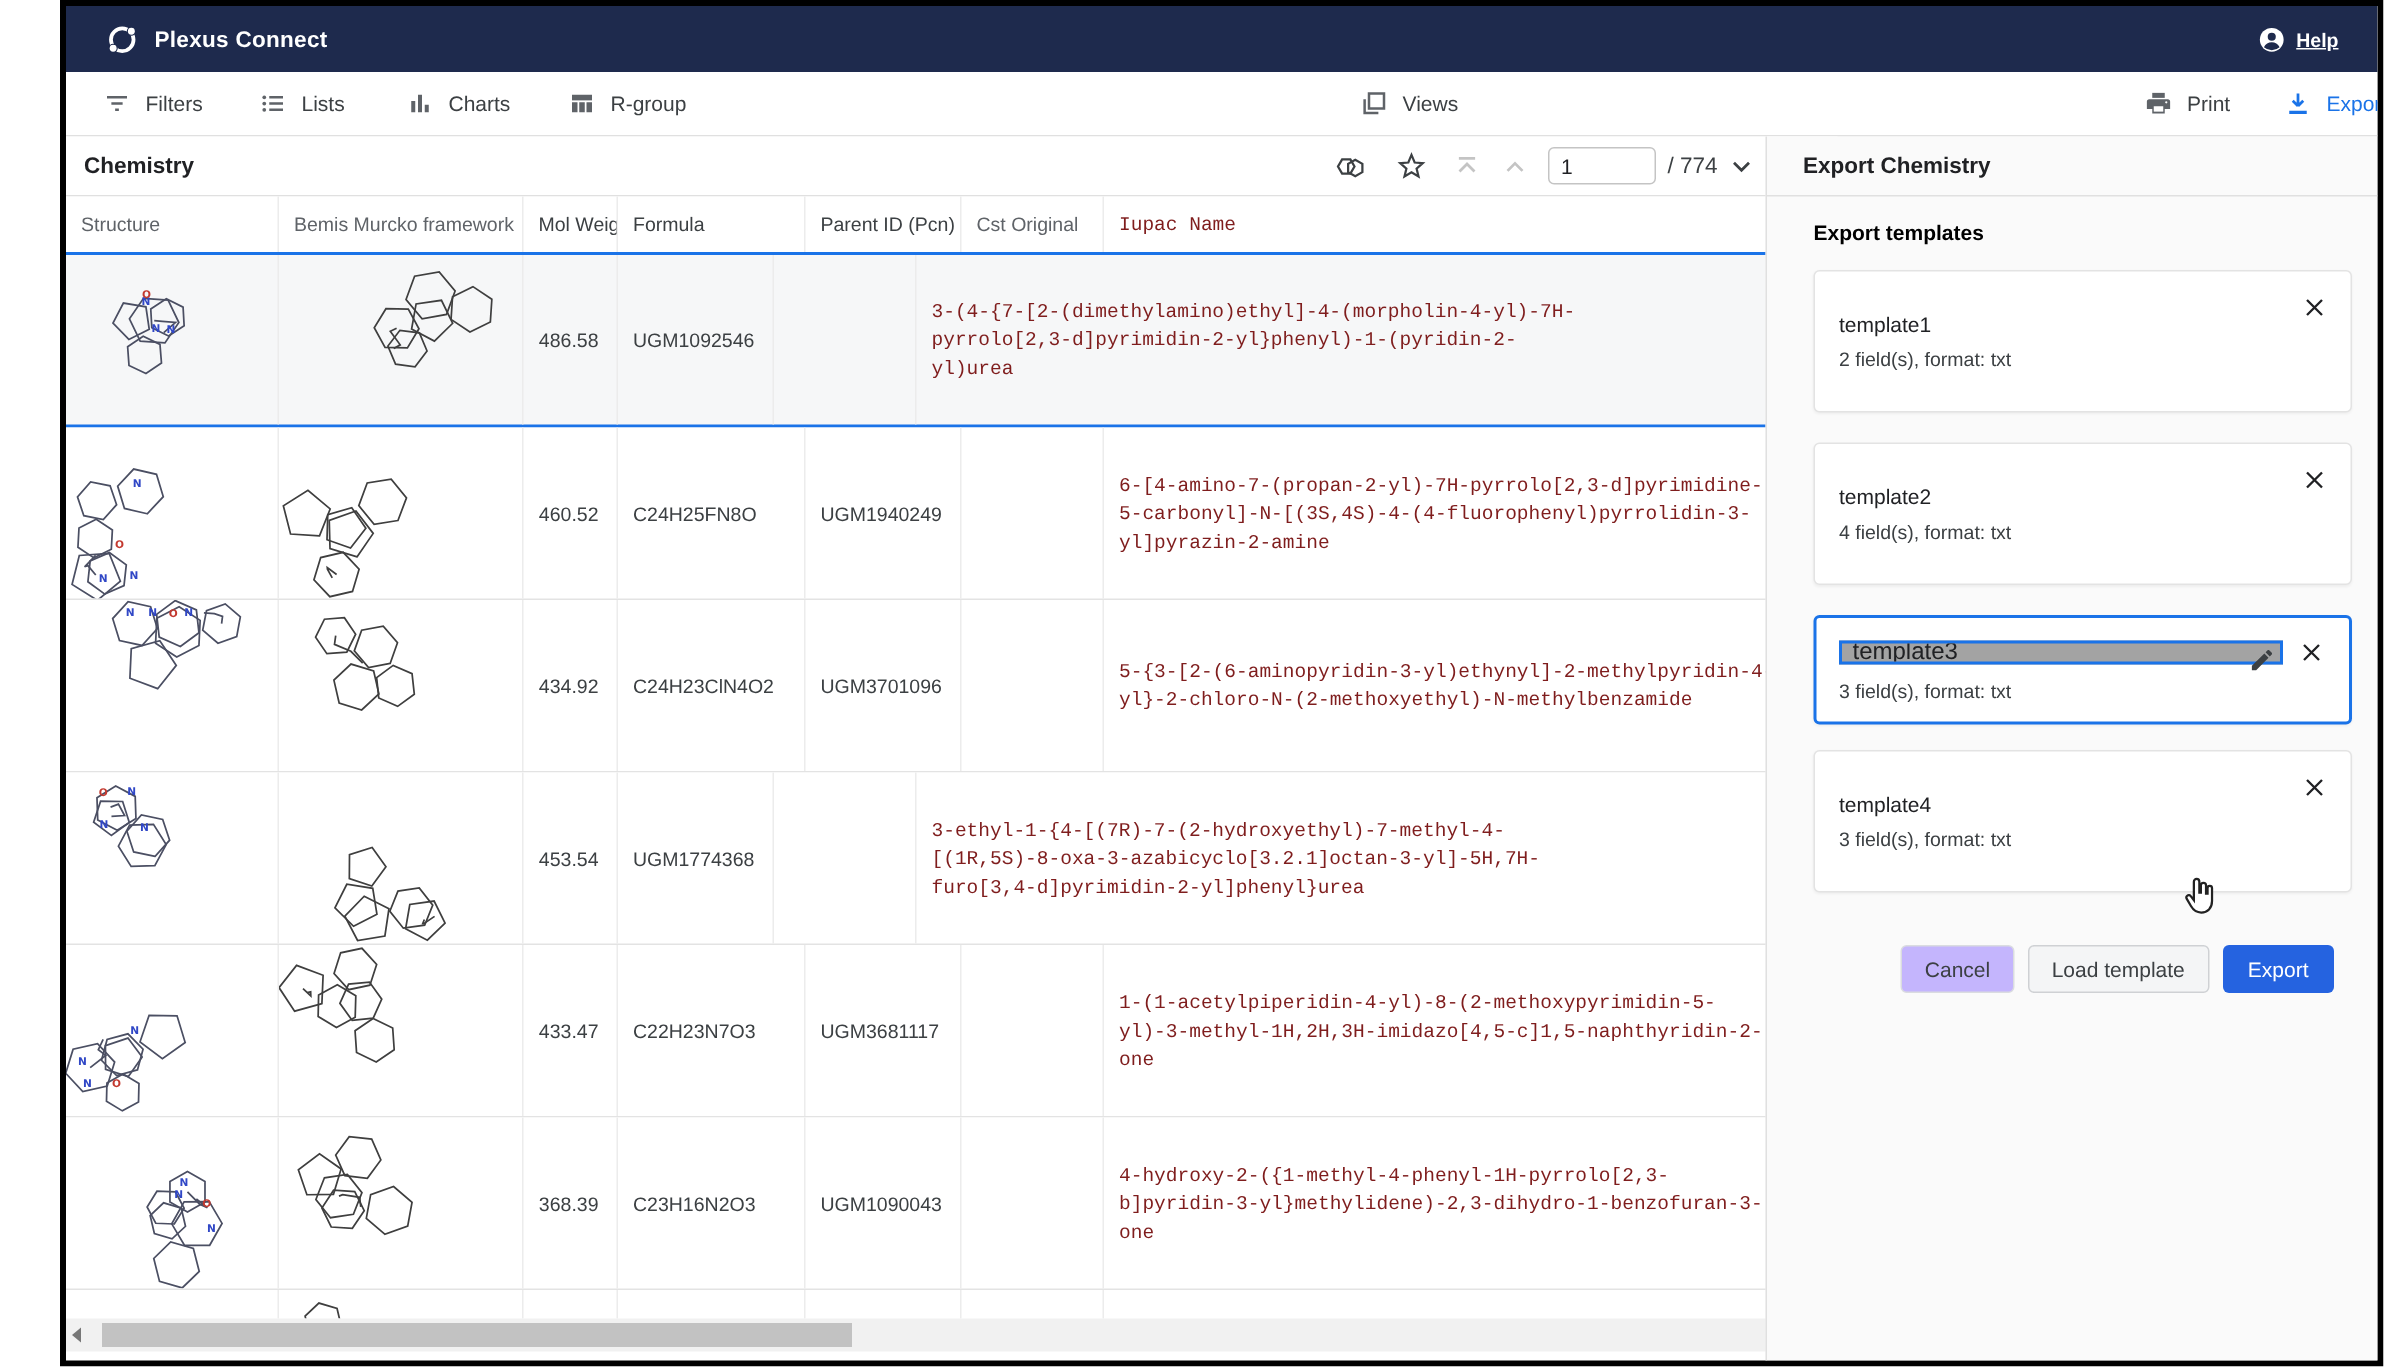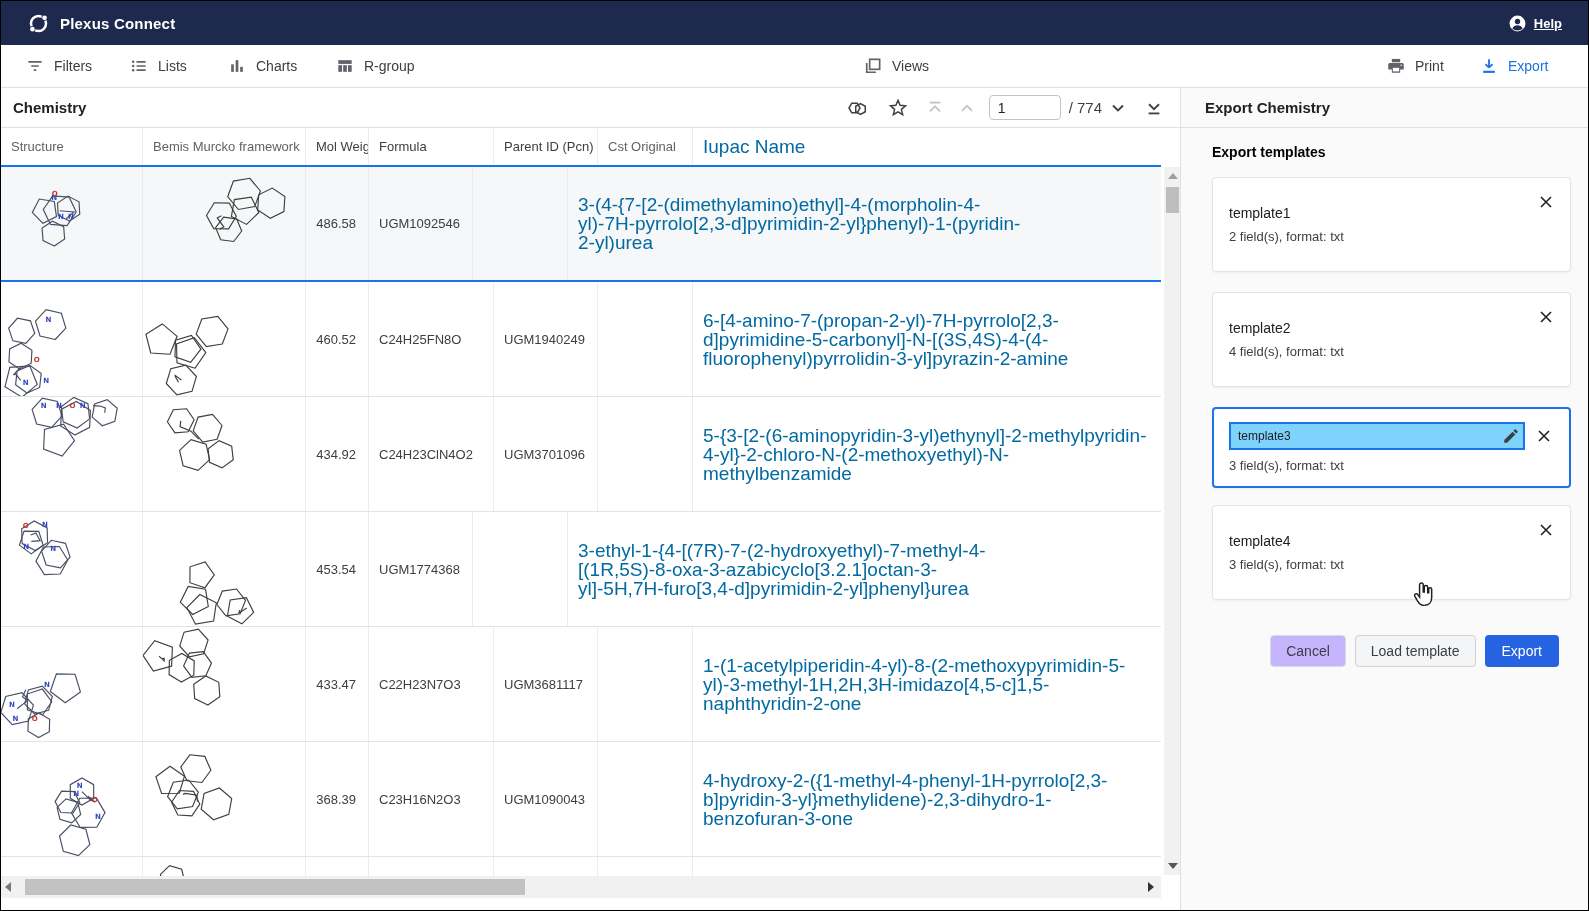--- a/index.html
+++ b/index.html
@@ -1,18 +1,18 @@
 <!DOCTYPE html>
 <html><head>
 <meta charset="utf-8">
 <style>
   * { margin:0; padding:0; box-sizing:border-box; }
   html,body { width:1589px; height:911px; }
   body { font-family:"Liberation Sans", sans-serif; background:#fff; position:relative; overflow:hidden; }
-  .screen { position:absolute; inset:0; border:1px solid #000000; overflow:hidden; background:#fff; }
+  .screen { position:absolute; inset:0; border:4px solid #000000; overflow:hidden; background:#fff;margin-left:40px; }
 
   
   .navbar { position:absolute; top:0; left:0; right:0; height:44px; background:#1e2a4d; display:flex; align-items:center; color:#fff; }
   .nav-left { display:flex; align-items:center; gap:10px; padding-left:26px; }
   .nav-title { font-size:15px; font-weight:bold; letter-spacing:.2px; }
   .nav-right { margin-left:auto; display:flex; align-items:center; gap:7px; padding-right:26px; cursor:pointer; }
   .nav-help { font-size:13px; font-weight:bold; text-decoration:underline; }
 
   
   .toolbar { position:absolute; top:44px; left:0; right:0; height:43px; background:#fff; border-bottom:1px solid #e0e0e0; }
@@ -35,21 +35,21 @@
   .th { display:flex; align-items:center; padding-left:10px; font-size:13px; color:#5f6368; border-right:1px solid #ececec; overflow:hidden; white-space:nowrap; cursor:pointer;text-align:right; }
   .tbody { position:absolute; top:164px; left:0; width:1160px; height:711px; overflow:hidden; background:#fff; }
   .trow { display:flex; width:1160px; height:115px; border-bottom:1px solid #e3e3e3; background:#fff; }
   .trow.selected { height:117px; border-top:2px solid #1a73e8; border-bottom:2px solid #1a73e8; background:#f6f7f8; }
   .td { border-right:1px solid #ececec; height:100%; overflow:hidden; }
   .c-struct { width:142px; } .c-frame { width:163px; }
   .c-mw { width:63px; display:flex; align-items:center; justify-content:flex-end; padding-right:12px; font-size:13px; color:#3c4043; }
   .c-formula { width:125px; display:flex; align-items:center; padding-left:10px; font-size:13px; color:#3c4043; }
   .c-parent { width:104px; display:flex; align-items:center; padding-left:10px; font-size:13px; color:#3c4043; }
   .c-cst { width:95px; }
-  .c-iupac { width:468px; display:flex; align-items:center; padding:0 14px 0 10px; font-size:19px; color:#0369a1; line-height:19px; border-right:none; }
+  .c-iupac { width:468px; display:flex; align-items:center; padding:0 14px 0 10px; font-size:13px; color:#7f1d1d; line-height:19px; border-right:none;font-family:Liberation Mono, monospace; }
   .mol { width:100%; height:100%; display:block; }
 
   
   .vscroll { position:absolute; top:166px; left:1163px; width:17px; height:708px; background:#f1f1f1; }
   .vthumb { position:absolute; top:20px; left:2px; width:13px; height:26px; background:#bdbdbd; cursor:pointer; }
   .sarrow { position:absolute; left:0; width:17px; height:14px; display:flex; align-items:center; justify-content:center; cursor:pointer; }
   .hscroll { position:absolute; top:875px; left:0; width:1160px; height:22px; background:#f1f1f1; }
   .hthumb { position:absolute; left:24px; top:3px; width:500px; height:16px; background:#c2c2c2; cursor:pointer; }
   .harrow { position:absolute; top:0; width:14px; height:22px; display:flex; align-items:center; justify-content:center; cursor:pointer; }
   .tri { width:0; height:0; }
@@ -59,21 +59,21 @@
   .panel-header { height:40px; border-bottom:1px solid #e0e0e0; display:flex; align-items:center; padding-left:24px; font-size:15px; font-weight:bold; color:#202124; }
   .panel-body { padding:16px 17px 0 31px; }
   .panel-heading { font-size:14px; font-weight:bold; color:#000000; margin-bottom:17px; }
   .tcard { position:relative; background:#fff; border:1px solid #e3e3e3; border-radius:4px; padding:27px 16px; margin-bottom:20px; box-shadow:0 1px 2px rgba(0,0,0,.05); cursor:pointer; }
   .tcard .tname { font-size:14px; color:#202124; }
   .tcard .tdetails { font-size:13px; color:#3c4043; margin-top:8px; }
   .tcard .xbtn { position:absolute; top:14px; right:14px; width:20px; height:20px; cursor:pointer; }
   .tcard.selected { border:2px solid #1a73e8; padding:13px 15px; margin-bottom:17px; }
   .edit-row { display:flex; align-items:center; }
   .edit-wrap { position:relative; flex:1; margin-right:9px; }
-  .edit-input { width:100%; height:28px; border:2px solid #1a73e8; font-size:12px; color:#202124; padding:0 30px 0 7px; font-family:"Liberation Sans",sans-serif; outline:none; background:#7dd3fc; }
+  .edit-input { width:100%; height:16px; border:2px solid #1a73e8; font-size:16px; color:#202124; padding:0 30px 0 7px; font-family:"Liberation Sans",sans-serif; outline:none; background:#a3a3a3; }
   .pencil { position:absolute; right:5px; top:5px; width:18px; height:18px; cursor:pointer; }
   .xbtn2 { width:20px; height:20px; cursor:pointer; flex:0 0 auto; }
   .panel-buttons { display:flex; justify-content:flex-end; gap:9px; margin-top:35px; margin-right:12px; }
   .btn { height:32px; border-radius:4px; font-size:14px; padding:0 15px; font-family:"Liberation Sans",sans-serif; cursor:pointer; display:flex; align-items:center; }
   .btn-outline { background:#c4b5fd; border:1px solid #dadce0; color:#3c4043; }
   .btn-gray { background:#f4f5f6; border:1px solid #cfd1d4; color:#3c4043; }
   .btn-primary { background:#2563e0; border:none; color:#fff; padding:0 17px; }
   .cursor-hand { position:absolute; left:1408px; top:579px; width:28px; height:32px; pointer-events:none; z-index:50; }
 </style>
 </head>

